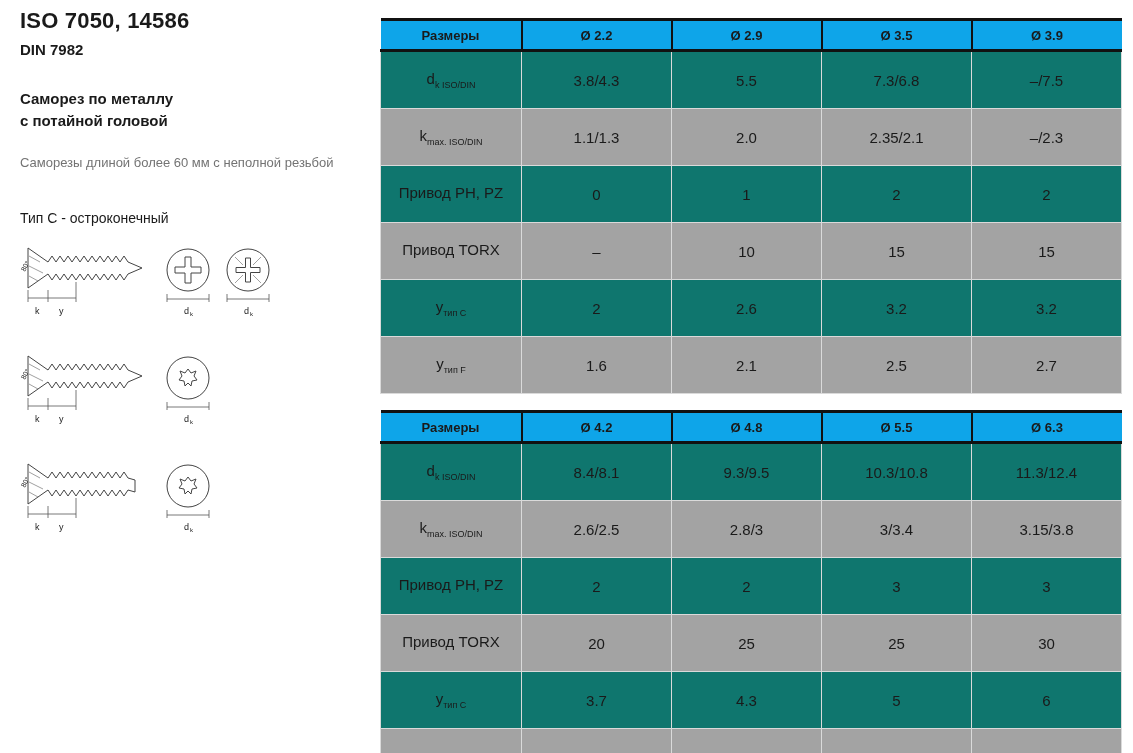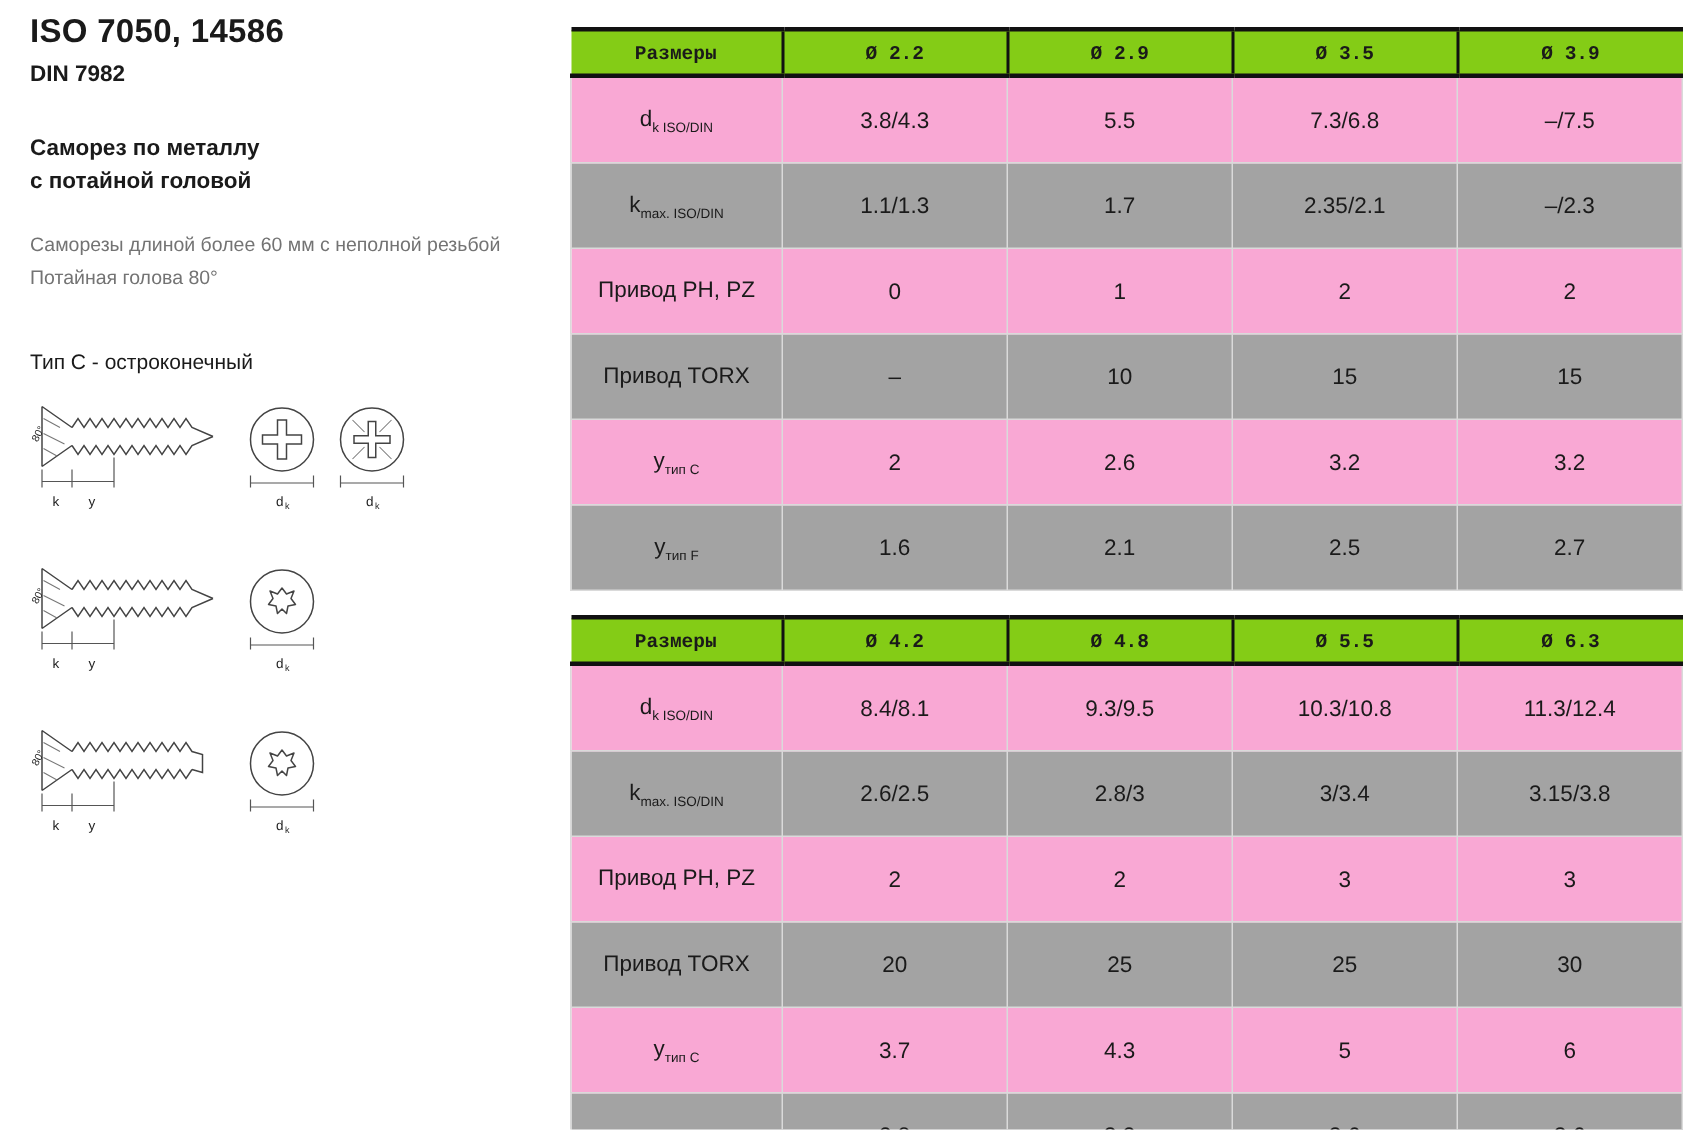--- a/index.html
+++ b/index.html
@@ -19,48 +19,47 @@
   .drawing.d3{margin-top:10px;}
   svg .ln{stroke:#444;stroke-width:1;fill:none;}
   svg .thin{stroke:#777;stroke-width:.7;fill:none;}
   svg .dim{stroke:#555;stroke-width:.8;fill:none;}
   svg text{fill:#222;font-family:"Liberation Sans",sans-serif;}
 
   .right-panel{position:absolute;left:380px;top:18px;width:742px;}
   table.tbl{border-collapse:collapse;width:100%;table-layout:fixed;}
   table.tbl col.c0{width:141px;}
   table.tbl thead th{
-    background:#84cc16;border-top:3px solid #111;border-bottom:3px solid #111;
-    font-size:13px;font-weight:bold;height:22px;padding:3px 0;font-family:Liberation Mono, monospace;
+    background:#0ea5e9;border-top:3px solid #111;border-bottom:3px solid #111;
+    font-size:13px;font-weight:bold;height:22px;padding:3px 0;
   }
   table.tbl thead th + th{border-left:2px solid #111;}
   table.tbl tbody td{
     border:1px solid #dadada;text-align:center;vertical-align:middle;
     height:54px;font-size:15px;background:#a3a3a3;
   }
-  table.tbl tbody tr.shade td{background:#f9a8d4;}
+  table.tbl tbody tr.shade td{background:#0f766e;}
   td.lbl{font-size:14px;}
   sub.sb{font-size:9px;}
   .tbl2{margin-top:16px;}
 </style>
 </head>
 <body>
 
 <div class="left-panel">
   <h1 class="page-title">ISO 7050, 14586</h1>
   <h2 class="page-subtitle">DIN 7982</h2>
 
   <div class="product-name">
     <div>Саморез по металлу</div>
     <div>с потайной головой</div>
   </div>
 
   <div class="desc">
     <div>Саморезы длиной более 60 мм с неполной резьбой</div>
-    <div>Потайная голова 80°</div>
   </div>
 
   <div class="type-label">Тип C - остроконечный</div>
 
   <svg class="drawing d1" width="345" height="96" viewBox="0 0 345 96">
     <g transform="translate(6,6)">
       <path class="ln" d="M2,2 L2,42 M2,2 L22,16 M2,42 L22,28"></path>
       <path class="thin" d="M3,10 L14,16 M3,20 L17,27 M3,30 L12,35"></path>
       <polyline class="ln" points="22,16 26,10 30,16 34,10 38,16 42,10 46,16 50,10 54,16 58,10 62,16 66,10 70,16 74,10 78,16 82,10 86,16 90,10 94,16 98,10 102,16 116,22"></polyline>
       <polyline class="ln" points="22,28 26,34 30,28 34,34 38,28 42,34 46,28 50,34 54,28 58,34 62,28 66,34 70,28 74,34 78,28 82,34 86,28 90,34 94,28 98,34 102,28 116,22"></polyline>
@@ -151,21 +150,21 @@
       <tr class="shade">
         <td class="lbl"><span>d</span><sub class="sb">k ISO/DIN</sub></td>
         <td>3.8/4.3</td>
         <td>5.5</td>
         <td>7.3/6.8</td>
         <td>–/7.5</td>
       </tr>
       <tr>
         <td class="lbl"><span>k</span><sub class="sb">max. ISO/DIN</sub></td>
         <td>1.1/1.3</td>
-        <td>1.7</td>
+        <td>2.0</td>
         <td>2.35/2.1</td>
         <td>–/2.3</td>
       </tr>
       <tr class="shade">
         <td class="lbl"><span>Привод PH, PZ</span><sub class="sb"></sub></td>
         <td>0</td>
         <td>1</td>
         <td>2</td>
         <td>2</td>
       </tr>

